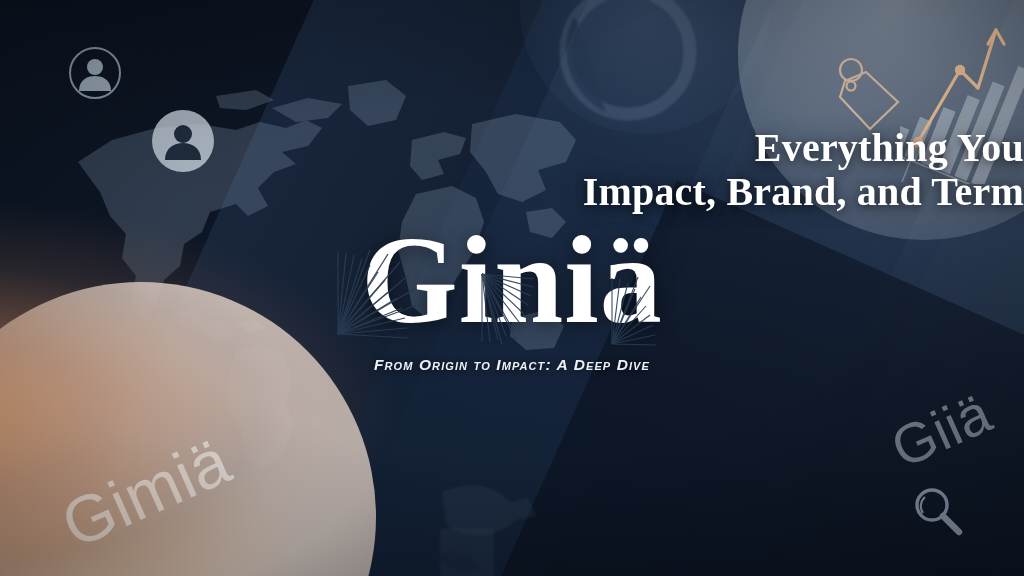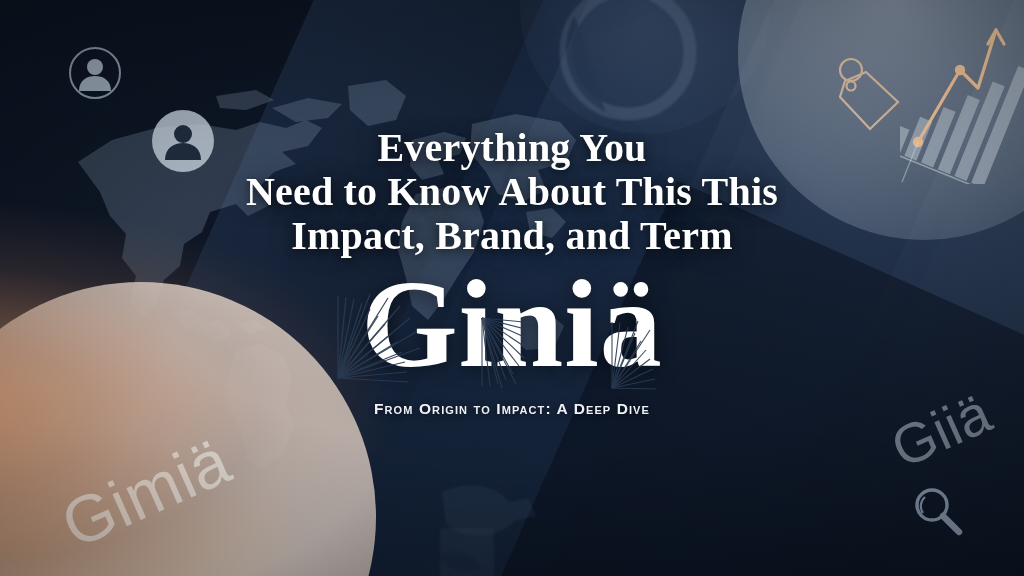--- a/index.html
+++ b/index.html
@@ -132,21 +132,21 @@
 
   .headline {
     font-family:"Liberation Serif", serif;
     color:#ffffff;
     font-weight:700;
     font-size:40px;
     line-height:44px;
     letter-spacing:.2px;
     text-shadow:0 2px 10px rgba(0,0,0,.55), 0 0 26px rgba(0,0,0,.35);
   }
-  .headline .ln { display:block; }
+  .headline .ln { display:block;text-align:right; }
 
   .brand-wrap {
     position:relative;
     margin-top:6px;
     height:122px;
   }
   .brand {
     position:relative;
     display:inline-block;
     font-family:"Liberation Serif", serif;
@@ -166,20 +166,21 @@
 
   .tagline {
     margin-top:14px;
     font-family:"Liberation Sans", sans-serif;
     color:#eef2f7;
     font-size:15.5px;
     font-weight:700;
     letter-spacing:1.1px;
     font-variant:small-caps;
     text-shadow:0 1px 6px rgba(0,0,0,.6);
+    font-style:italic;
   }
 
   
   .vignette {
     position:absolute; inset:0; z-index:30; pointer-events:none;
     background:
       radial-gradient(88% 76% at 50% 48%, rgba(0,0,0,0) 40%, rgba(0,0,0,.30) 88%, rgba(0,0,0,.52) 100%);
   }
 </style>
 </head>
@@ -308,21 +309,20 @@
 
   <div class="wm wm-giia">Giiä</div>
   <div class="wm wm-gimia">Gimiä</div>
 
   <div class="vignette"></div>
 
   <div class="content">
 
     <div class="headline">
       <span class="ln">Everything You</span>
-      <span class="ln">Need to Know About This This</span>
       <span class="ln">Impact, Brand, and Term</span>
     </div>
 
     <div class="brand-wrap">
       <span class="brand">Giniä</span>
 
       <div class="fan fan-g" style="left:330px;top:28px;">
         <svg width="96" height="92" viewBox="0 0 96 92" xmlns="http://www.w3.org/2000/svg">
           <g stroke="#2a3b52" stroke-width="1.25" opacity=".92">
             <line x1="8" y1="86" x2="8" y2="4"></line>

